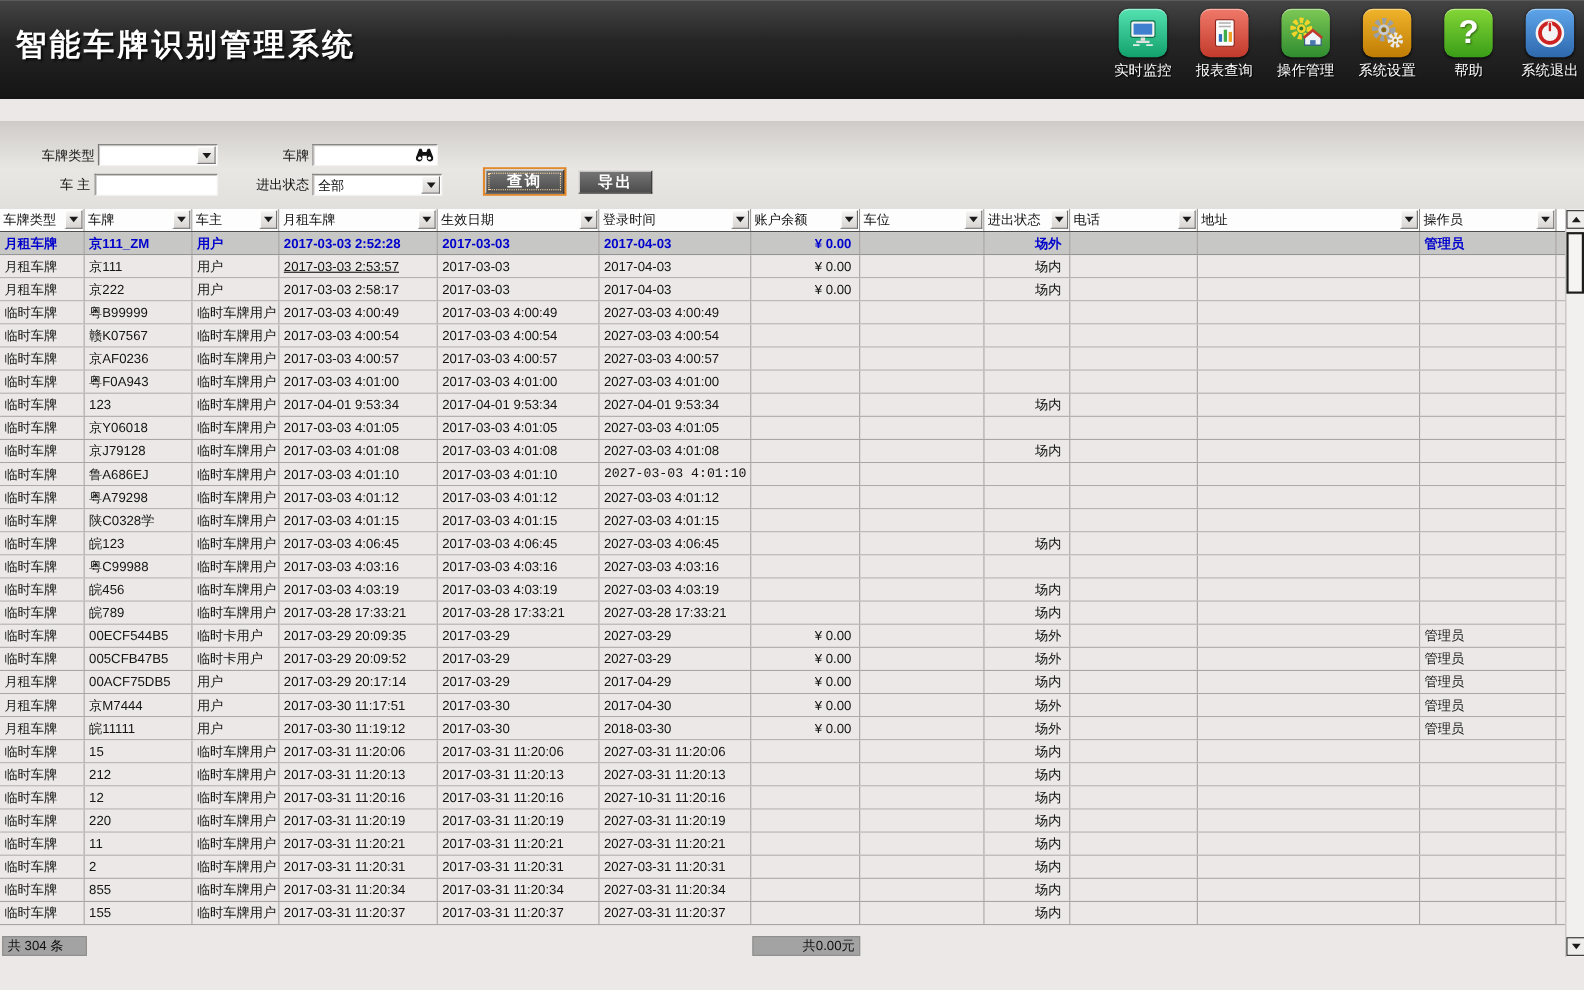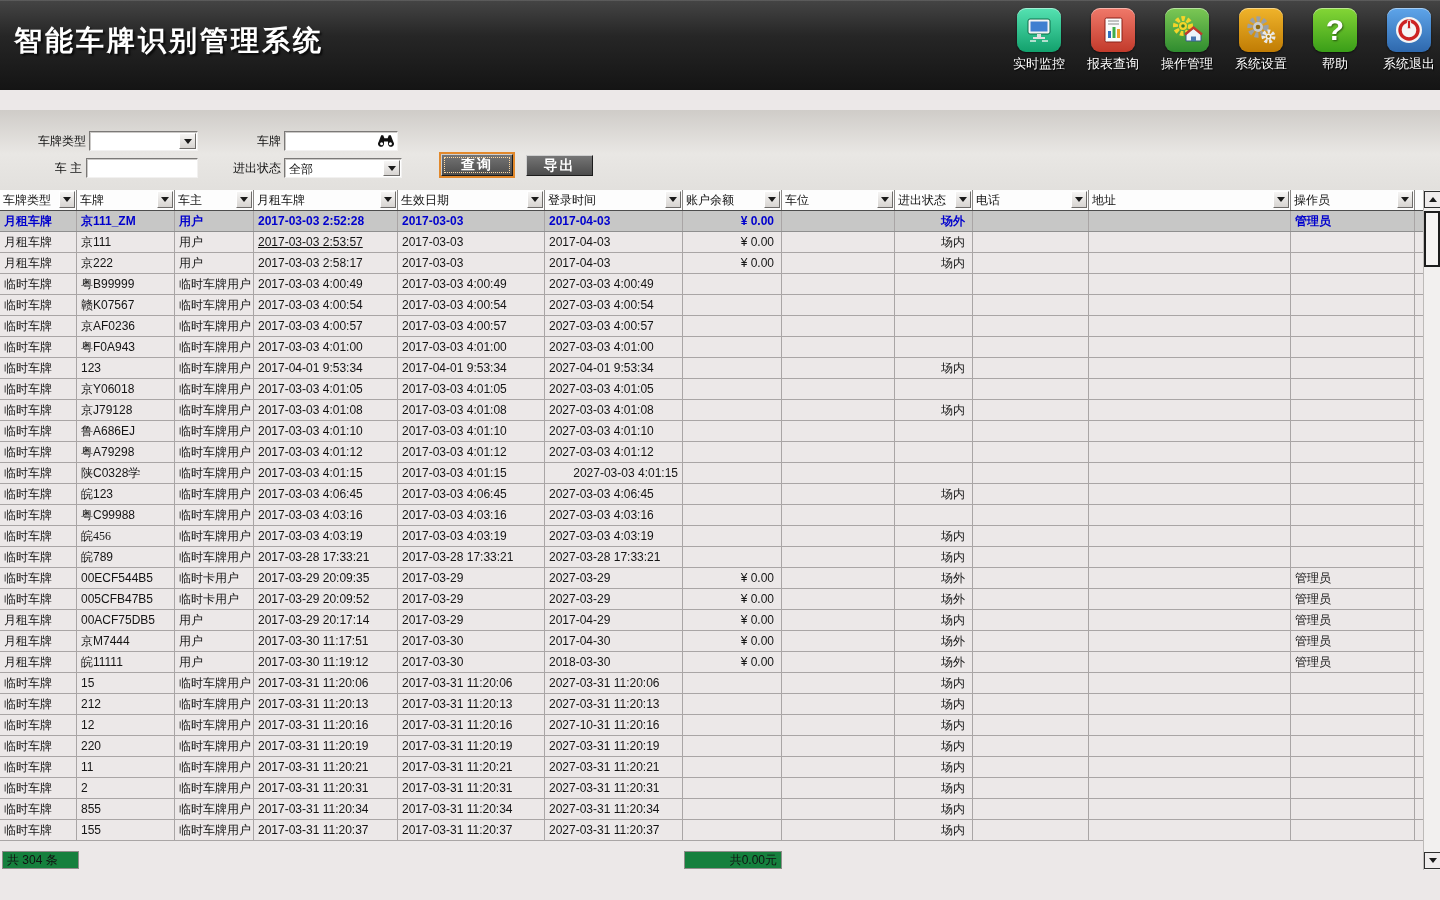--- a/index.html
+++ b/index.html
@@ -70,21 +70,21 @@
   .grid-cell{box-sizing:border-box;border-right:1px solid #a9a5a5;padding:0 4px;line-height:20px;
     white-space:nowrap;overflow:hidden;font-size:12px;color:#141414;}
   .grid-cell.align-right{text-align:right;padding-right:7px;}
   .grid-cell-filler{flex:1;}
   .grid-row.selected{background:#c7c7c6;border-bottom-color:#8f8f8f;}
   .grid-row.selected .grid-cell{color:#0000cd;font-weight:bold;}
 
   
   .summary{position:absolute;left:0;top:842px;width:1423px;height:28px;background:#ece8e8;box-sizing:border-box;}
   .sum-box{position:absolute;top:9px;height:18px;box-sizing:border-box;border:1px solid #8f8d8a;
-    background:#15803d;line-height:16px;font-size:12px;padding:0 4px;}
+    background:#a3a3a3;line-height:16px;font-size:12px;padding:0 4px;}
   .sum-count{left:2px;width:77px;text-align:left;}
   .sum-total{left:684px;width:98px;text-align:right;}
 
   
   .vscroll{position:absolute;left:1423px;top:190px;width:17px;height:680px;background:#f2f0ef;
     box-sizing:border-box;border-left:1px solid #bdbab8;}
   .sc-btn{position:absolute;left:0;width:17px;height:17px;box-sizing:border-box;background:#efecec;
     border:1px solid #2e2e2e;display:flex;align-items:center;justify-content:center;cursor:pointer;}
   .sc-up{top:1px;}
   .sc-down{bottom:1px;}
@@ -434,21 +434,21 @@
         <div class="grid-cell align-left" style="width: 202px;"></div>
         <div class="grid-cell align-left" style="width: 124px;"></div>
         <div class="grid-cell-filler"></div>
       </div>
       <div class="grid-row">
         <div class="grid-cell align-left" style="width: 77px;">临时车牌</div>
         <div class="grid-cell align-left" style="width: 98px;">鲁A686EJ</div>
         <div class="grid-cell align-left" style="width: 79px;">临时车牌用户</div>
         <div class="grid-cell align-left" style="width: 144px;">2017-03-03 4:01:10</div>
         <div class="grid-cell align-left" style="width: 147px;">2017-03-03 4:01:10</div>
-        <div class="grid-cell align-left" style="width: 138px;">2027-03-03 4:01:10</div>
+        <div class="grid-cell align-left" style="width: 138px; font-family: Liberation Mono, monospace;">2027-03-03 4:01:10</div>
         <div class="grid-cell align-right" style="width: 99px;"></div>
         <div class="grid-cell align-left" style="width: 113px;"></div>
         <div class="grid-cell align-right" style="width: 78px;"></div>
         <div class="grid-cell align-left" style="width: 116px;"></div>
         <div class="grid-cell align-left" style="width: 202px;"></div>
         <div class="grid-cell align-left" style="width: 124px;"></div>
         <div class="grid-cell-filler"></div>
       </div>
       <div class="grid-row">
         <div class="grid-cell align-left" style="width: 77px;">临时车牌</div>
@@ -464,21 +464,21 @@
         <div class="grid-cell align-left" style="width: 202px;"></div>
         <div class="grid-cell align-left" style="width: 124px;"></div>
         <div class="grid-cell-filler"></div>
       </div>
       <div class="grid-row">
         <div class="grid-cell align-left" style="width: 77px;">临时车牌</div>
         <div class="grid-cell align-left" style="width: 98px;">陕C0328学</div>
         <div class="grid-cell align-left" style="width: 79px;">临时车牌用户</div>
         <div class="grid-cell align-left" style="width: 144px;">2017-03-03 4:01:15</div>
         <div class="grid-cell align-left" style="width: 147px;">2017-03-03 4:01:15</div>
-        <div class="grid-cell align-left" style="width: 138px; text-align: right;">2027-03-03 4:01:15</div>
+        <div class="grid-cell align-left" style="width: 138px;">2027-03-03 4:01:15</div>
         <div class="grid-cell align-right" style="width: 99px;"></div>
         <div class="grid-cell align-left" style="width: 113px;"></div>
         <div class="grid-cell align-right" style="width: 78px;"></div>
         <div class="grid-cell align-left" style="width: 116px;"></div>
         <div class="grid-cell align-left" style="width: 202px;"></div>
         <div class="grid-cell align-left" style="width: 124px;"></div>
         <div class="grid-cell-filler"></div>
       </div>
       <div class="grid-row">
         <div class="grid-cell align-left" style="width: 77px;">临时车牌</div>
@@ -505,21 +505,21 @@
         <div class="grid-cell align-right" style="width: 99px;"></div>
         <div class="grid-cell align-left" style="width: 113px;"></div>
         <div class="grid-cell align-right" style="width: 78px;"></div>
         <div class="grid-cell align-left" style="width: 116px;"></div>
         <div class="grid-cell align-left" style="width: 202px;"></div>
         <div class="grid-cell align-left" style="width: 124px;"></div>
         <div class="grid-cell-filler"></div>
       </div>
       <div class="grid-row">
         <div class="grid-cell align-left" style="width: 77px;">临时车牌</div>
-        <div class="grid-cell align-left" style="width: 98px; font-family: Liberation Serif, serif;">皖456</div>
+        <div class="grid-cell align-left" style="width: 98px;">皖456</div>
         <div class="grid-cell align-left" style="width: 79px;">临时车牌用户</div>
         <div class="grid-cell align-left" style="width: 144px;">2017-03-03 4:03:19</div>
         <div class="grid-cell align-left" style="width: 147px;">2017-03-03 4:03:19</div>
         <div class="grid-cell align-left" style="width: 138px;">2027-03-03 4:03:19</div>
         <div class="grid-cell align-right" style="width: 99px;"></div>
         <div class="grid-cell align-left" style="width: 113px;"></div>
         <div class="grid-cell align-right" style="width: 78px;">场内</div>
         <div class="grid-cell align-left" style="width: 116px;"></div>
         <div class="grid-cell align-left" style="width: 202px;"></div>
         <div class="grid-cell align-left" style="width: 124px;"></div>

